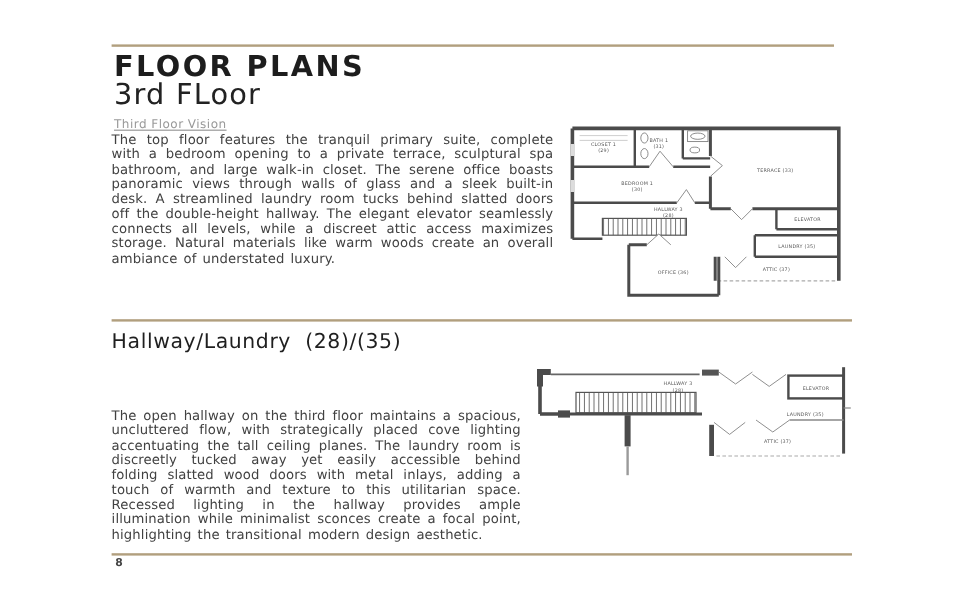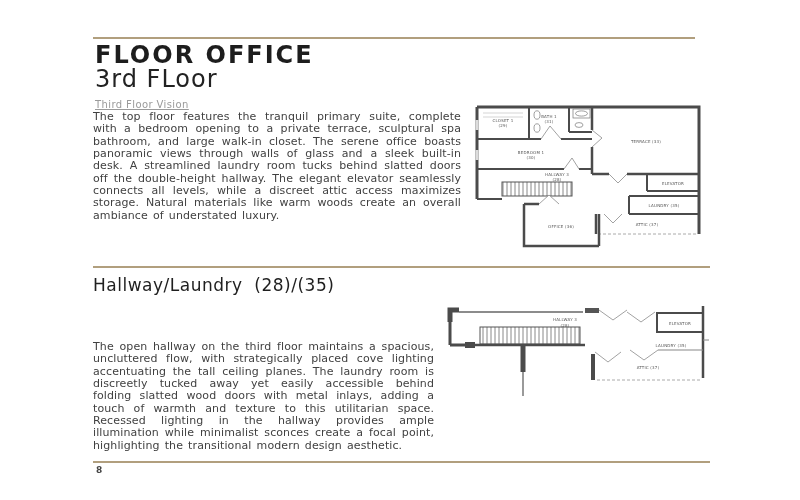--- a/index.html
+++ b/index.html
@@ -29,21 +29,21 @@
   svg .door{stroke:#8a8a8a;stroke-width:.8;fill:#ffffff;}
   svg .fix{stroke:#777;fill:none;stroke-width:.7;}
 </style>
 </head>
 <body>
 
 <div class="page">
 
   <div class="rule top"></div>
 
-  <div class="h1">FLOOR OFFICE</div>
+  <div class="h1">FLOOR PLANS</div>
   <div class="h1b">3rd FLoor</div>
   <div class="caption">Third Floor Vision</div>
   <div class="body-text p1">The top floor features the tranquil primary suite, complete with a bedroom opening to a private terrace, sculptural spa bathroom, and large walk-in closet. The serene office boasts panoramic views through walls of glass and a sleek built-in desk. A streamlined laundry room tucks behind slatted doors off the double-height hallway. The elegant elevator seamlessly connects all levels, while a discreet attic access maximizes storage. Natural materials like warm woods create an overall ambiance of understated luxury.</div>
 
   <svg class="fp1" viewBox="0 0 238 148">
     <defs>
       <pattern id="hatch1" width="4" height="14" patternUnits="userSpaceOnUse">
         <path d="M2 0 V14" stroke="#6a6a6a" stroke-width="0.8"></path>
       </pattern>
     </defs>

